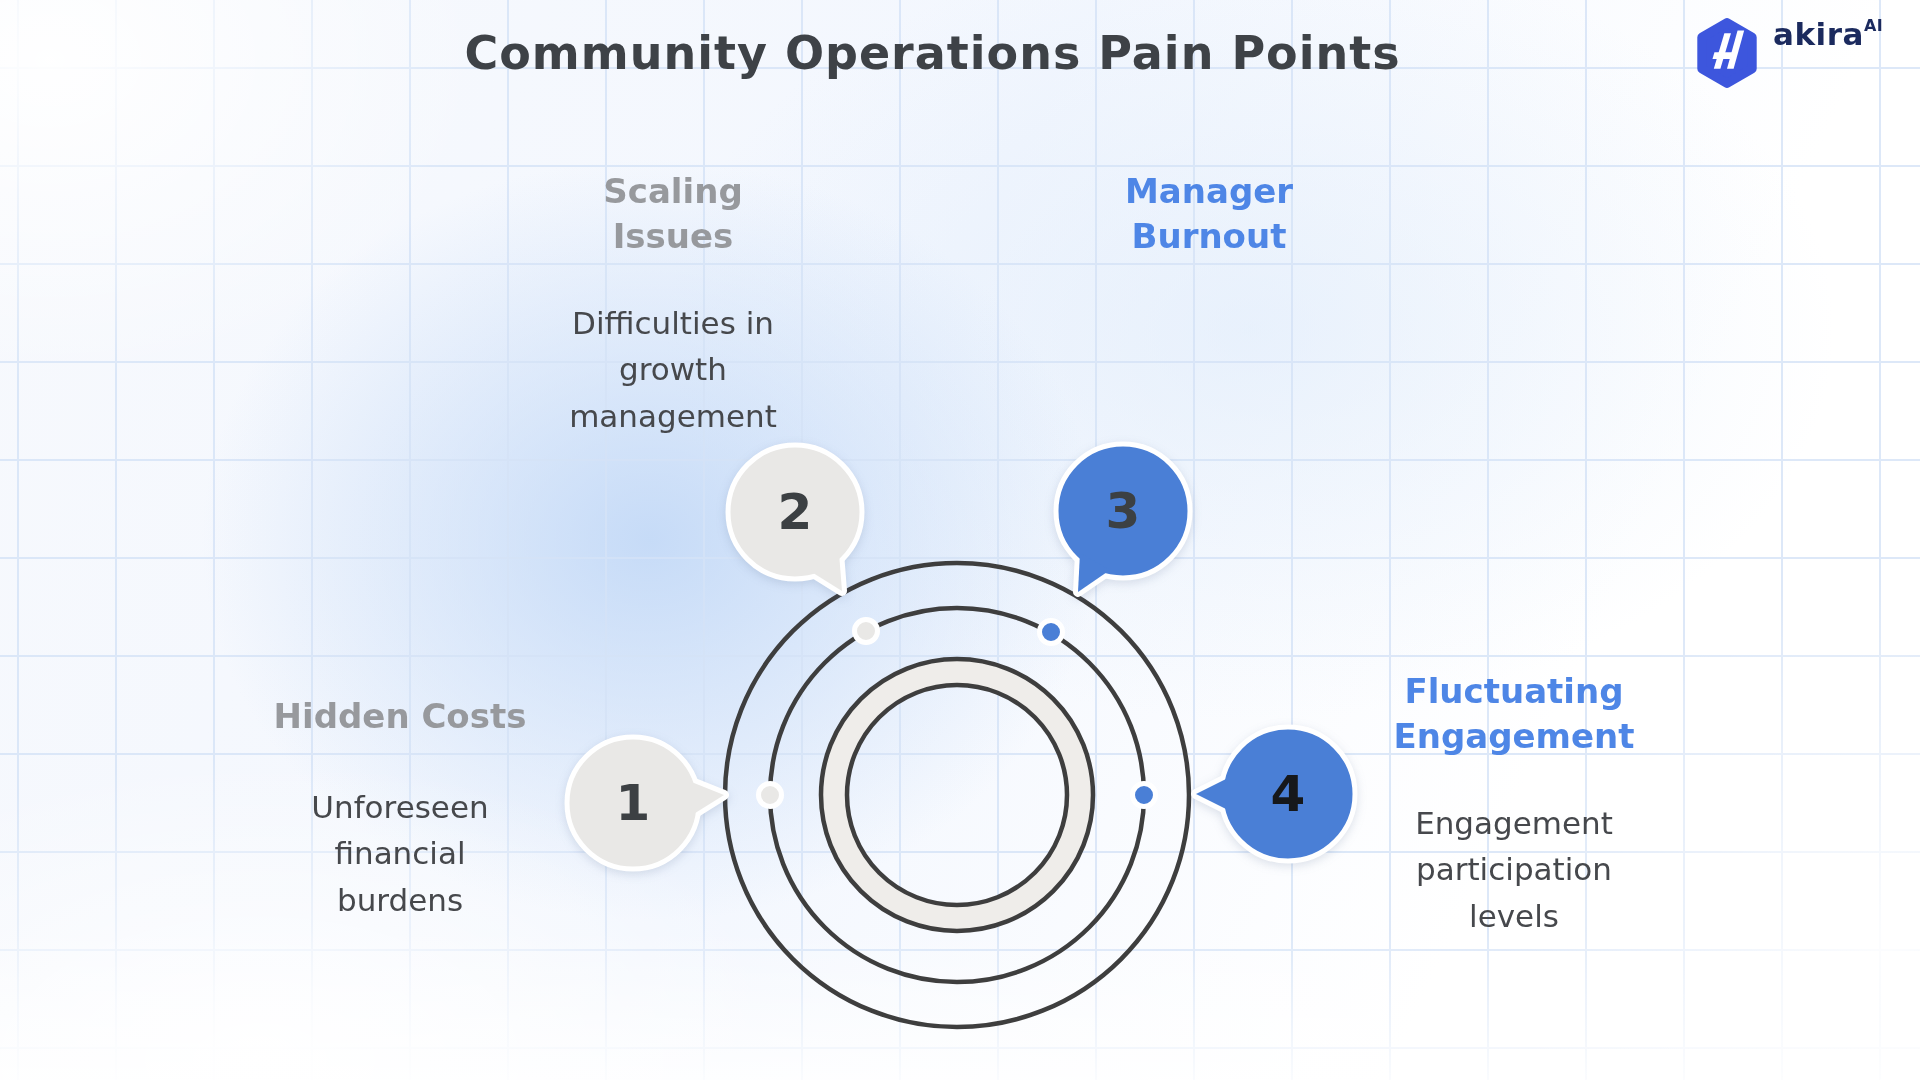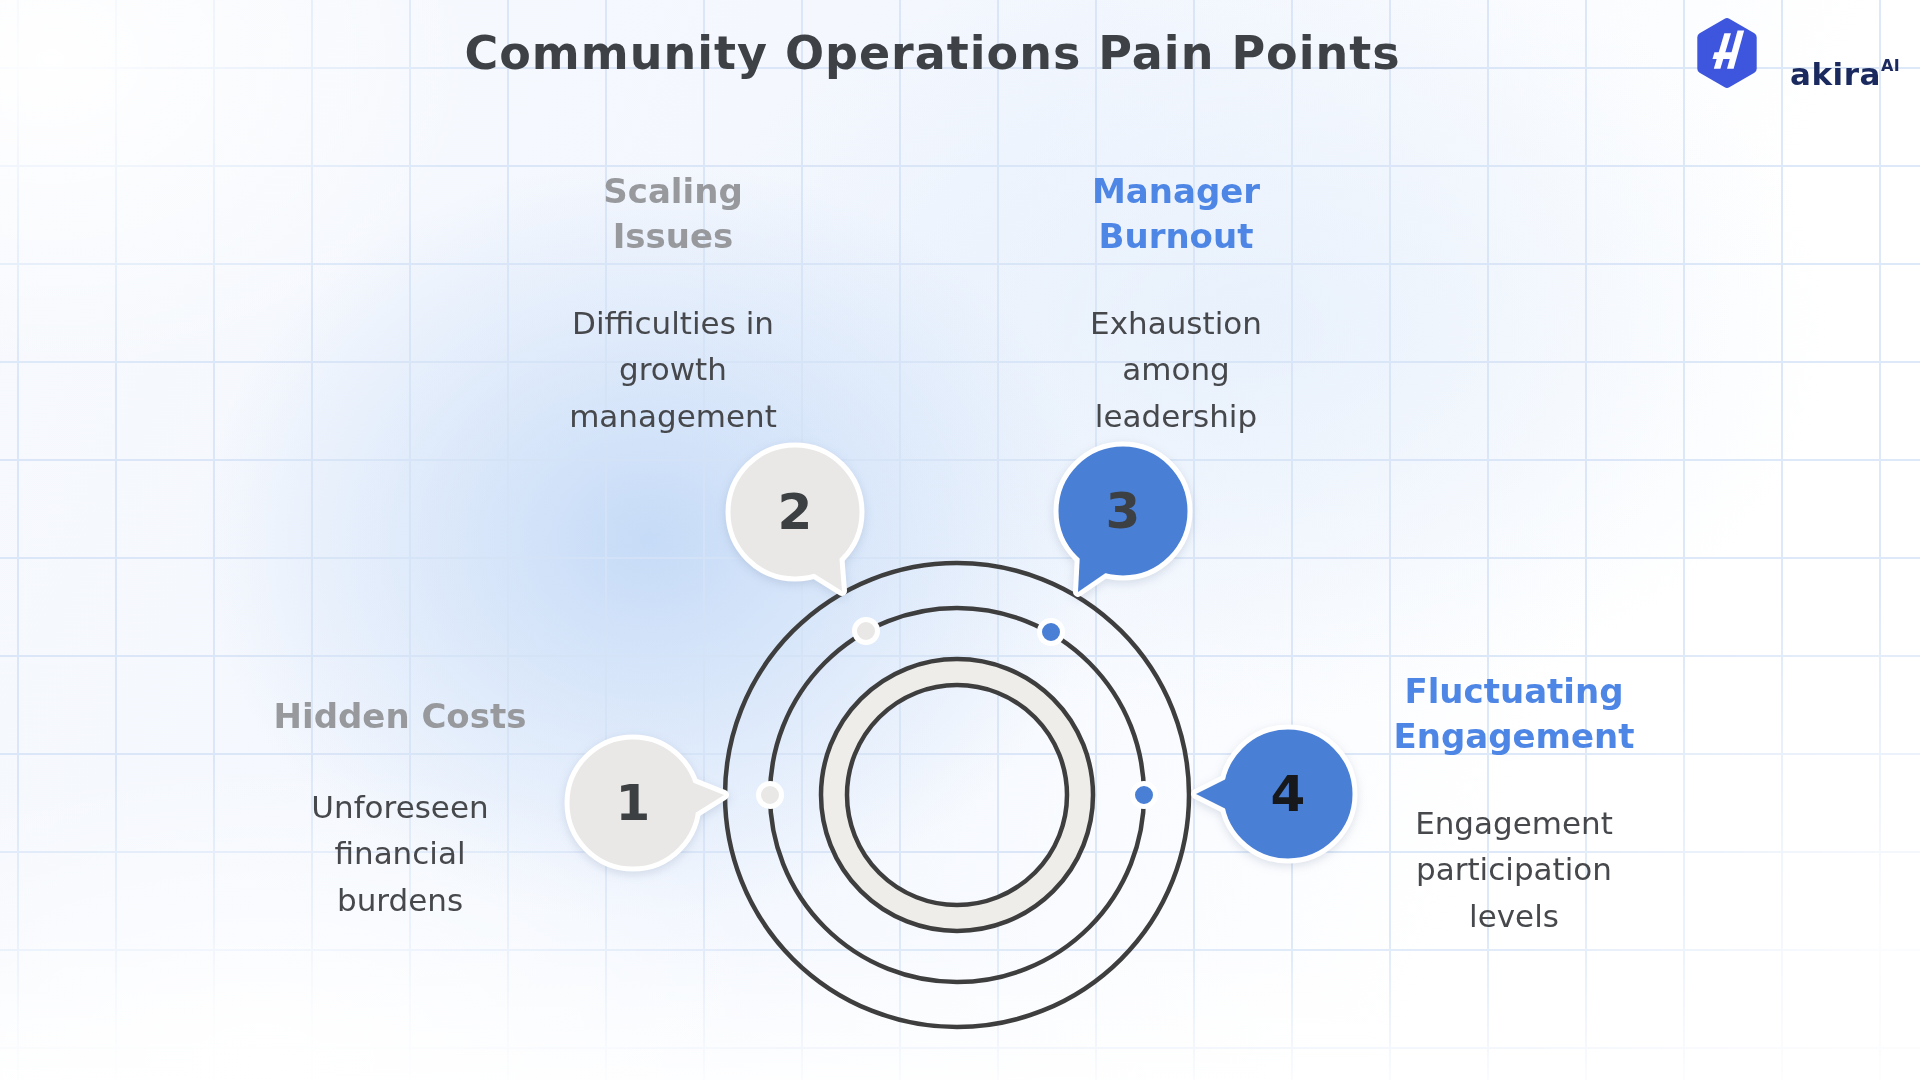--- a/index.html
+++ b/index.html
@@ -28,21 +28,21 @@
       radial-gradient(620px 460px at 50px 60px, rgba(255,255,255,0.95), rgba(255,255,255,0) 70%),
       radial-gradient(760px 420px at 260px 1060px, rgba(255,255,255,0.95), rgba(255,255,255,0) 72%),
       radial-gradient(560px 520px at 1890px 940px, rgba(255,255,255,0.9), rgba(255,255,255,0) 70%),
       linear-gradient(to bottom, rgba(255,255,255,0) 86%, rgba(255,255,255,0.85) 100%);
   }
   .title{
     position:absolute;left:0;top:26px;width:1865px;text-align:center;
     font-size:46px;font-weight:700;letter-spacing:1px;color:var(--title_ink);
   }
   .logo{
-    position:absolute;left:1694px;top:16px;display:flex;align-items:flex-end;gap:30px;
+    position:absolute;left:1694px;top:16px;display:flex;align-items:flex-start;gap:13px;
   }
   .logo .wordmark{
     font-size:31px;font-weight:700;color:var(--logo_navy);letter-spacing:.5px;line-height:1;
   }
   .logo sup{
     font-size:16px;font-weight:700;color:var(--logo_navy);vertical-align:14px;letter-spacing:.5px;
   }
   .diagram{position:absolute;left:0;top:0;}
   .ring{fill:none;stroke:var(--ring_ink);stroke-width:4.5;}
   .band{fill:none;stroke:var(--donut_band);stroke-width:24;}
@@ -137,26 +137,23 @@
   </div>
 
   <div class="label" style="left:493px;top:150px;">
     <div class="heading gray">Scaling
 Issues</div>
     <div class="desc">Difficulties in
 growth
 management</div>
   </div>
 
-  <div class="label" style="left:996px;top:150px;">
+  <div class="label" style="left:1029px;top:150px;">
     <div class="heading blue">Manager
 Burnout</div>
-    <div class="desc">Exhaustion
-among
-leadership</div>
   </div>
 
   <div class="label" style="left:1334px;top:650px;">
     <div class="heading blue">Fluctuating
 Engagement</div>
     <div class="desc">Engagement
 participation
 levels</div>
   </div>
 </div>

